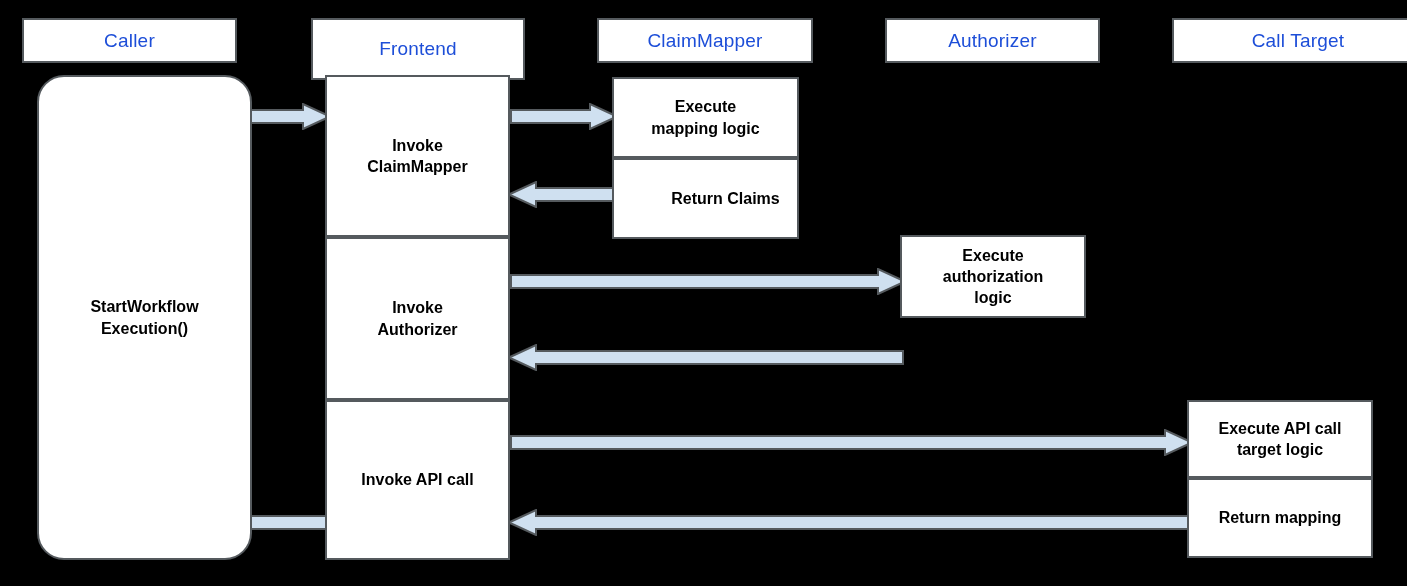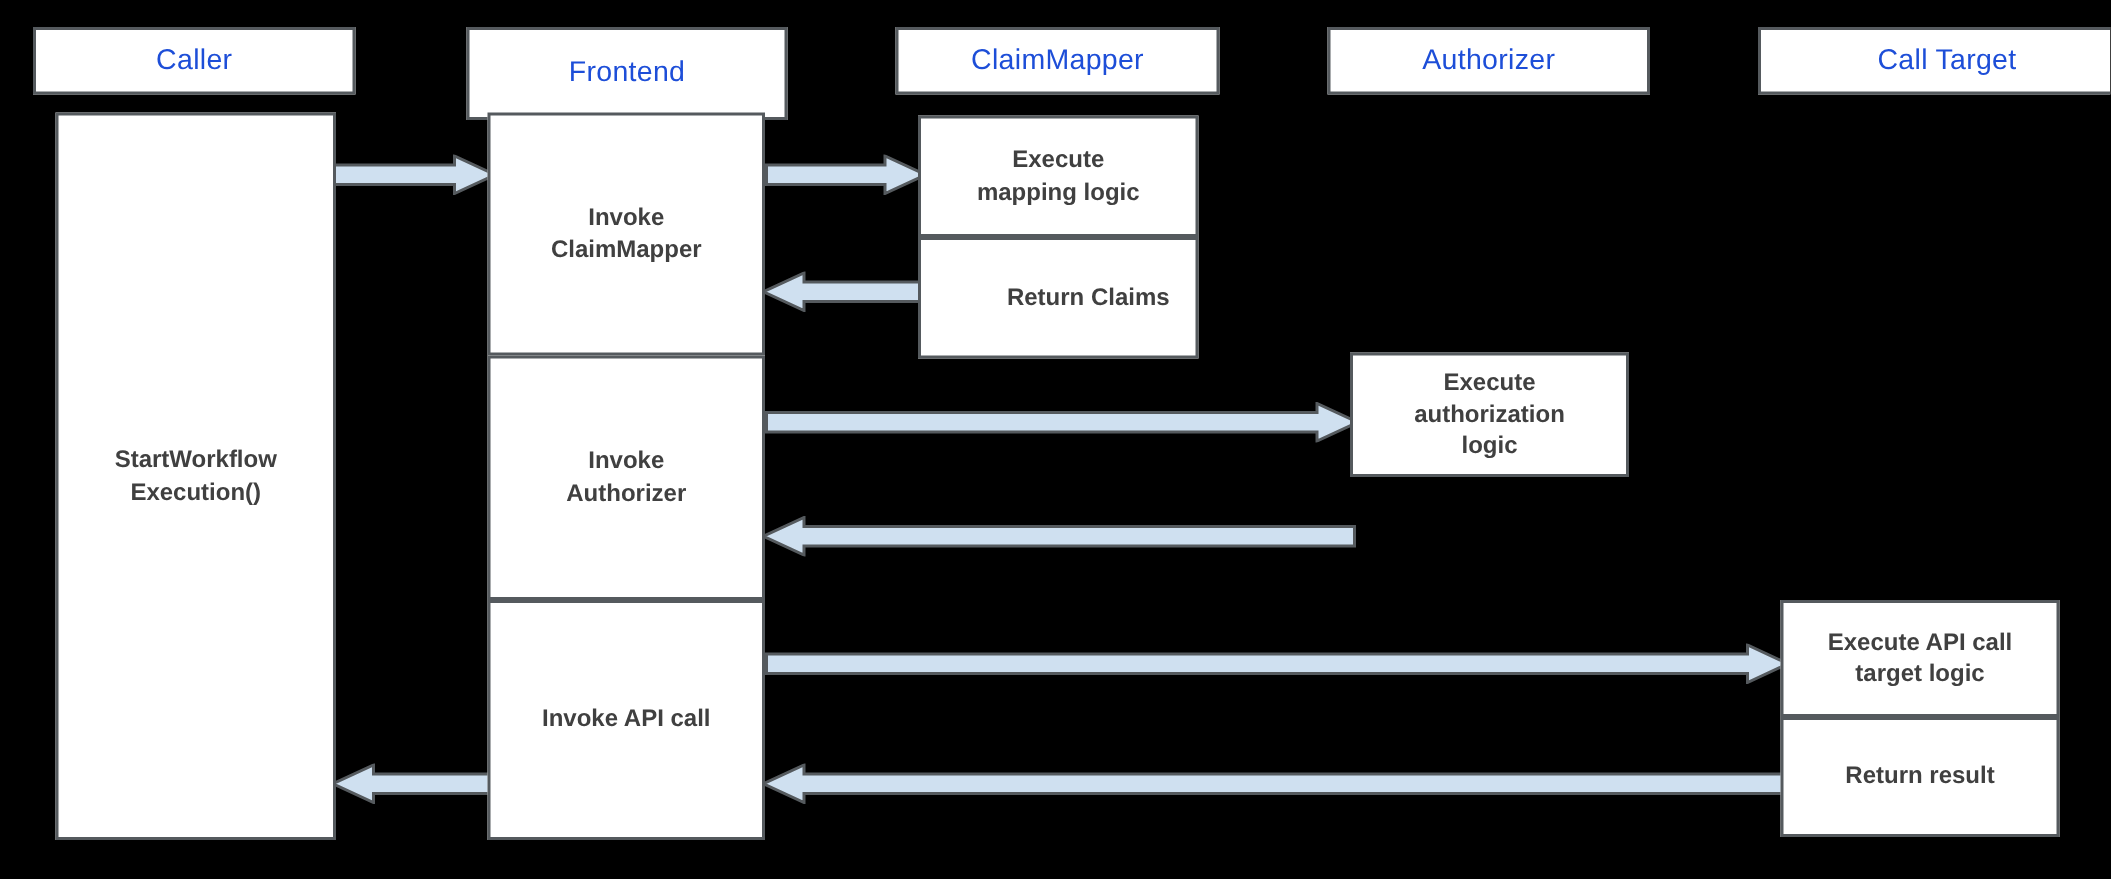--- a/index.html
+++ b/index.html
@@ -31,21 +31,21 @@
   }
   .act-seg {
     position: absolute;
     background: #ffffff;
     border: 2px solid #555a5e;
     box-sizing: border-box;
     display: flex;
     align-items: center;
     justify-content: center;
     text-align: center;
-    color: #404040;
+    color: #000000;
     font-size: 16px;
     font-weight: bold;
     line-height: 1.32;
     padding: 0 6px;
   }
   
   .arrow {
     position: absolute;
     height: 27px;
   }
@@ -117,21 +117,21 @@
       <polygon points="682,7 28,7 28,1 1,13.5 28,26 28,20 682,20" fill="#cfe0f0" stroke="#555a5e" stroke-width="2" stroke-linejoin="miter"></polygon>
     </svg>
   </div>
 
   <div class="arrow" style="left:221px; top:509px; width:110px;">
     <svg viewBox="0 0 110 27" preserveAspectRatio="none">
       <polygon points="109,7 28,7 28,1 1,13.5 28,26 28,20 109,20" fill="#cfe0f0" stroke="#555a5e" stroke-width="2" stroke-linejoin="miter"></polygon>
     </svg>
   </div>
 
-  <div class="act-seg" style="left:37px; top:75px; width:187px; height:485px;">
+  <div class="act-seg" style="left:37px; top:75px; width:215px; height:485px;border-radius:27px;">
     <span style="white-space:pre-line;">StartWorkflow
 Execution()</span>
   </div>
 
   <div class="act-seg" style="left:325px; top:75px; width:185px; height:162px;">
     <span style="white-space:pre-line;">Invoke
 ClaimMapper</span>
   </div>
 
   <div class="act-seg" style="left:325px; top:237px; width:185px; height:163px;">
@@ -158,16 +158,16 @@
 logic</span>
   </div>
 
 
   <div class="act-seg" style="left:1187px; top:400px; width:186px; height:78px;">
     <span style="white-space:pre-line;">Execute API call
 target logic</span>
   </div>
 
   <div class="act-seg" style="left:1187px; top:478px; width:186px; height:80px;">
-    <span style="white-space:pre-line;">Return result</span>
+    <span style="white-space:pre-line;">Return mapping</span>
   </div>
 
 </div>
 
 </body></html>

